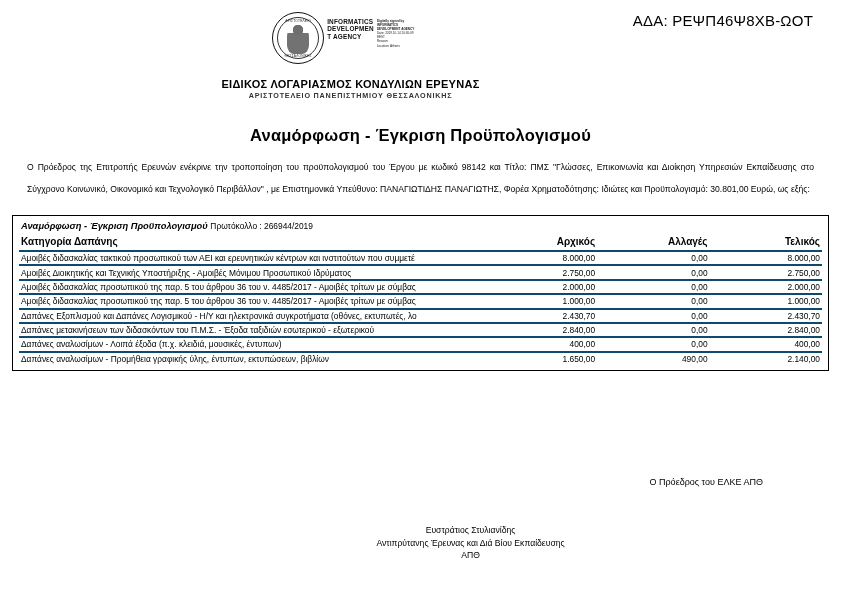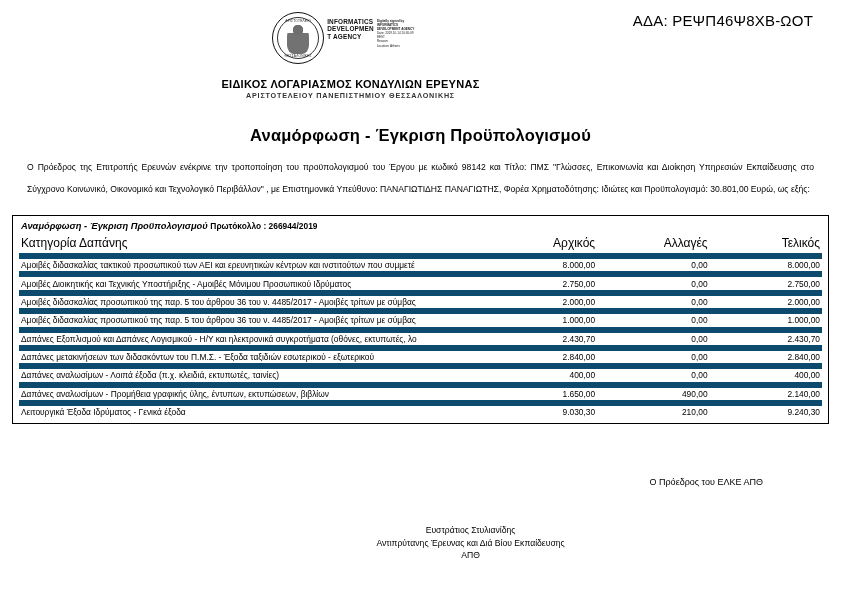--- a/index.html
+++ b/index.html
@@ -131,40 +131,40 @@
     border: 1px solid #000;
     padding: 4px 6px 5px 6px;
   }
   .tbl-caption {
     font-size: 9.3px;
     font-weight: bold;
     font-style: italic;
     padding: 1px 0 4px 2px;
   }
   .tbl-caption .proto {
-    font-weight: bold;
+    font-weight: normal;
     font-style: normal;
     font-size: 8.4px;
   }
   table {
     width: 100%;
     border-collapse: collapse;
     font-size: 8.4px;
   }
   thead th {
-    font-size: 12px;
-    font-weight: normal;
+    font-size: 10px;
+    font-weight: bold;
     text-align: right;
     padding: 1px 2px 3px 2px;
     white-space: nowrap;
   }
   thead th.cat { text-align: left; }
   tbody td {
     padding: 1.2px 2px;
-    border-top: 6px solid #0c4a6e;
+    border-top: 2px solid #0c4a6e;
     text-align: right;
     white-space: nowrap;
   }
   tbody td.cat {
     text-align: left;
     white-space: nowrap;
     overflow: hidden;
     text-overflow: ellipsis;
     max-width: 520px;
   }
@@ -209,21 +209,21 @@
       <div class="b">Digitally signed by</div>
       <div class="b">INFORMATICS</div>
       <div class="b">DEVELOPMENT AGENCY</div>
       <div>Date: 2019.10.14 10:30:09</div>
       <div>EEST</div>
       <div>Reason:</div>
       <div>Location: Athens</div>
     </div>
   </div>
   <div class="org1">ΕΙΔΙΚΟΣ ΛΟΓΑΡΙΑΣΜΟΣ ΚΟΝΔΥΛΙΩΝ ΕΡΕΥΝΑΣ</div>
-  <div class="org2">ΑΡΙΣΤΟΤΕΛΕΙΟΥ ΠΑΝΕΠΙΣΤΗΜΙΟΥ ΘΕΣΣΑΛΟΝΙΚΗΣ</div>
+  <div class="org2">ΑΡΙΣΤΟΤΕΛΕΙΟ ΠΑΝΕΠΙΣΤΗΜΙΟΥ ΘΕΣΣΑΛΟΝΙΚΗΣ</div>
 </div>
 
 <div class="doc-title">Αναμόρφωση - Έγκριση Προϋπολογισμού</div>
 
 <div class="body-para">Ο Πρόεδρος της Επιτροπής Ερευνών ενέκρινε την τροποποίηση του προϋπολογισμού του Έργου με κωδικό 98142 και Τίτλο: ΠΜΣ "Γλώσσες, Επικοινωνία και Διοίκηση Υπηρεσιών Εκπαίδευσης στο Σύγχρονο Κοινωνικό, Οικονομικό και Τεχνολογικό Περιβάλλον" , με Επιστημονικά Υπεύθυνο: ΠΑΝΑΓΙΩΤΙΔΗΣ ΠΑΝΑΓΙΩΤΗΣ, Φορέα Χρηματοδότησης: Ιδιώτες και Προϋπολογισμό: 30.801,00 Ευρώ, ως εξής:</div>
 
 <div class="table-wrap">
   <div class="tbl-caption">
     <span>Αναμόρφωση - Έγκριση Προϋπολογισμού</span>
     <span class="proto">Πρωτόκολλο : 266944/2019</span>
@@ -274,36 +274,30 @@
         <td>0,00</td>
         <td>2.430,70</td>
       </tr>
       <tr>
         <td class="cat">Δαπάνες μετακινήσεων των διδασκόντων του Π.Μ.Σ. - Έξοδα ταξιδιών εσωτερικού - εξωτερικού</td>
         <td>2.840,00</td>
         <td>0,00</td>
         <td>2.840,00</td>
       </tr>
       <tr>
-        <td class="cat">Δαπάνες αναλωσίμων - Λοιπά έξοδα (π.χ. κλειδιά, εκτυπωτές, ταινίες)</td>
+        <td class="cat">Δαπάνες αναλωσίμων - Λοιπά έξοδα (π.χ. κλειδιά, μουσικές, έντυπων)</td>
         <td>400,00</td>
         <td>0,00</td>
         <td>400,00</td>
       </tr>
       <tr>
         <td class="cat">Δαπάνες αναλωσίμων - Προμήθεια γραφικής  ύλης, έντυπων, εκτυπώσεων, βιβλίων</td>
         <td>1.650,00</td>
         <td>490,00</td>
         <td>2.140,00</td>
-      </tr>
-      <tr>
-        <td class="cat">Λειτουργικά Έξοδα Ιδρύματος - Γενικά έξοδα</td>
-        <td>9.030,30</td>
-        <td>210,00</td>
-        <td>9.240,30</td>
       </tr>
     </tbody>
   </table>
 </div>
 
 <div class="sign-title">Ο Πρόεδρος του ΕΛΚΕ ΑΠΘ</div>
 
 <div class="sign-name">
   <div>Ευστράτιος Στυλιανίδης</div>
   <div>Αντιπρύτανης Έρευνας και Διά Βίου Εκπαίδευσης</div>

